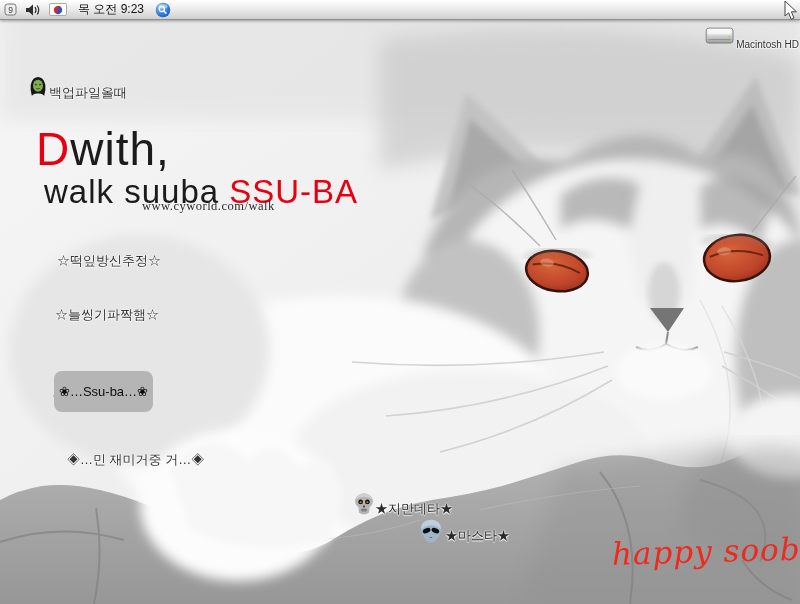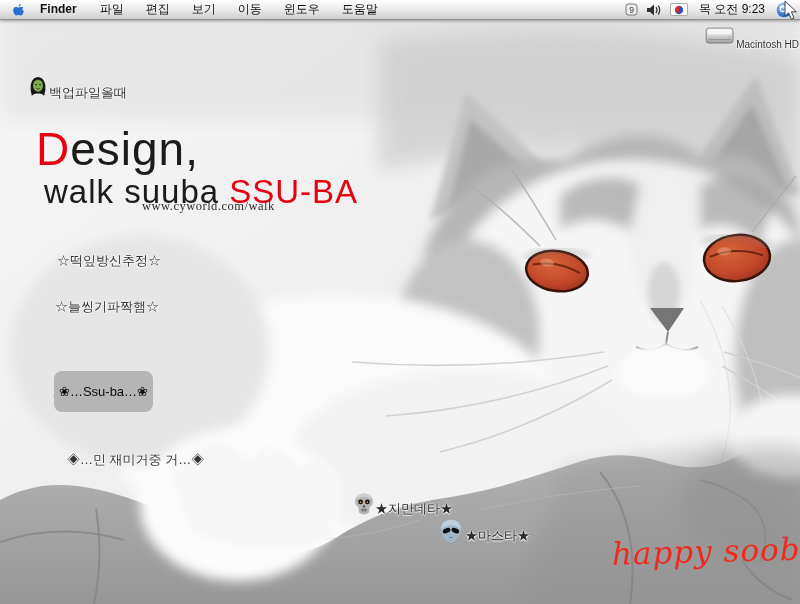--- a/index.html
+++ b/index.html
@@ -36,25 +36,25 @@
     text-shadow:0 0 2px #fff,0 0 2px #fff,0 1px 1px rgba(255,255,255,.9);
   }
   .dicon .lbl.sel{
     background:rgba(140,140,140,.55);color:#0d0d0d;border-radius:8px;padding:13px 5px;
     text-shadow:none;
   }
   #icon-hd .lbl{font-size:10px;color:#2e2e2e;}
   #icon-hd{left:703px;top:22px;width:96px;}
   #icon-b1{left:27px;top:70px;}
   #icon-b2{left:57px;top:238px;}
-  #icon-b3{left:55px;top:284px;}
+  #icon-b3{left:55px;top:292px;}
   #icon-b4{left:53px;top:369px;}
   #icon-b5{left:67px;top:439px;}
   #icon-b6{left:353px;top:490px;}
-  #icon-b7{left:437px;top:517px;}
+  #icon-b7{left:417px;top:517px;}
   #icon-b6 .lbl,#icon-b7 .lbl{color:#2a2a2a;}
 
   
   .headline{position:absolute;left:36px;top:126px;z-index:5;line-height:1.02;
     font-family:"Liberation Sans",sans-serif;}
   .headline .l1{font-size:46px;letter-spacing:1px;color:#1b1b1b;}
   .headline .l2{font-size:33px;letter-spacing:1px;color:#1b1b1b;margin-left:8px;margin-top:2px;}
   .accent{color:#e60012;}
   .siteurl{position:absolute;left:142px;top:199px;width:125px;z-index:5;
     font-family:"Liberation Serif",serif;font-size:12.5px;letter-spacing:.5px;color:#2d2d2d;}
@@ -182,35 +182,20 @@
   </g>
 
   <ellipse cx="238" cy="505" rx="98" ry="76" fill="#fcfcfc" filter="url(#b6)"></ellipse>
   <path d="M170,470 Q210,420 250,462 Q270,430 300,468 Q330,446 340,488 L330,540 Q250,560 190,530 Z" fill="#f7f7f7" filter="url(#b3)"></path>
 
   <ellipse cx="792" cy="436" rx="64" ry="42" fill="#f4f4f4" filter="url(#b6)"></ellipse>
   <ellipse cx="770" cy="505" rx="90" ry="58" fill="#8f8f8f" opacity="0.45" filter="url(#b10)"></ellipse>
 </svg>
 
 <div class="menubar">
-  <div class="mb-left">
-    <span class="mb-apple">
-      <svg width="13" height="15" viewBox="0 0 13 15">
-        <path d="M9.1,4.9 C8,4.8 7.2,5.5 6.5,5.5 C5.8,5.5 5,4.9 4,4.9 C2.6,4.9 1.2,6.1 1.2,8.2 C1.2,10.7 3,13.4 4.2,13.4 C5,13.4 5.4,12.9 6.5,12.9 C7.6,12.9 7.9,13.4 8.8,13.4 C10.1,13.4 11.7,10.6 11.7,8.9 C10.3,8.3 10,6.1 11.4,5.3 C10.8,5 9.7,4.9 9.1,4.9 Z" fill="#2a6fd1"></path>
-        <path d="M6.7,4.3 C6.6,3.2 7.5,2 8.7,1.9 C8.8,3.1 7.8,4.2 6.7,4.3 Z" fill="#2a6fd1"></path>
-      </svg>
-    </span>
-    <span class="mb-app">Finder</span>
-    <span class="mb-item">파일</span>
-    <span class="mb-item">편집</span>
-    <span class="mb-item">보기</span>
-    <span class="mb-item">이동</span>
-    <span class="mb-item">윈도우</span>
-    <span class="mb-item">도움말</span>
-  </div>
   <div class="mb-right">
     <span class="mb-status">
       <svg width="13" height="13" viewBox="0 0 13 13">
         <rect x="1" y="1" width="11" height="11" rx="2.5" fill="#ececec" stroke="#777" stroke-width="1"></rect>
         <text x="6.5" y="9.6" font-size="8.5" font-family="Liberation Sans, sans-serif" fill="#444" text-anchor="middle">9</text>
       </svg>
     </span>
     <span class="mb-status">
       <svg width="16" height="12" viewBox="0 0 16 12">
         <polygon points="1,4 4,4 8,0.5 8,11.5 4,8 1,8" fill="#2f2f2f"></polygon>
@@ -354,21 +339,21 @@
     <path d="M16,3 C25,3 29.5,9 27.5,16 C25.5,23.5 20,29.5 16,29.5 C12,29.5 6.5,23.5 4.5,16 C2.5,9 7,3 16,3 Z" fill="#9fb6c8"></path>
     <path d="M16,3 C23,3 28,8 27,14 Q22,9.5 16,9.5 Q10,9.5 5,14 C4,8 9,3 16,3 Z" fill="#c2d2de" opacity="0.9"></path>
     <ellipse cx="11" cy="15.5" rx="4.6" ry="2.7" fill="#0d0d0d" transform="rotate(-24 11 15.5)"></ellipse>
     <ellipse cx="21" cy="15.5" rx="4.6" ry="2.7" fill="#0d0d0d" transform="rotate(24 21 15.5)"></ellipse>
     <path d="M14.5,23 Q16,24 17.5,23" stroke="#55707f" stroke-width="1.2" fill="none"></path>
   </svg>
   <span class="lbl">★마스타★</span>
 </div>
 
 <div class="headline">
-  <div class="l1"><span class="accent">D</span><span>esign,</span></div>
+  <div class="l1"><span class="accent">D</span><span>with,</span></div>
   <div class="l2"><span>walk suuba </span><span class="accent">SSU-BA</span></div>
 </div>
 <div class="siteurl">www.cyworld.com/walk</div>
 <div class="signature">happy sooba</div>
 
 <svg class="cursor" width="14" height="20" viewBox="0 0 14 20">
   <polygon points="1,0 1,15 4.6,11.8 7.2,18.2 10,17 7.4,10.8 12.4,10.8" fill="#ffffff" stroke="#444" stroke-width="1"></polygon>
 </svg>
 
 </body></html>

